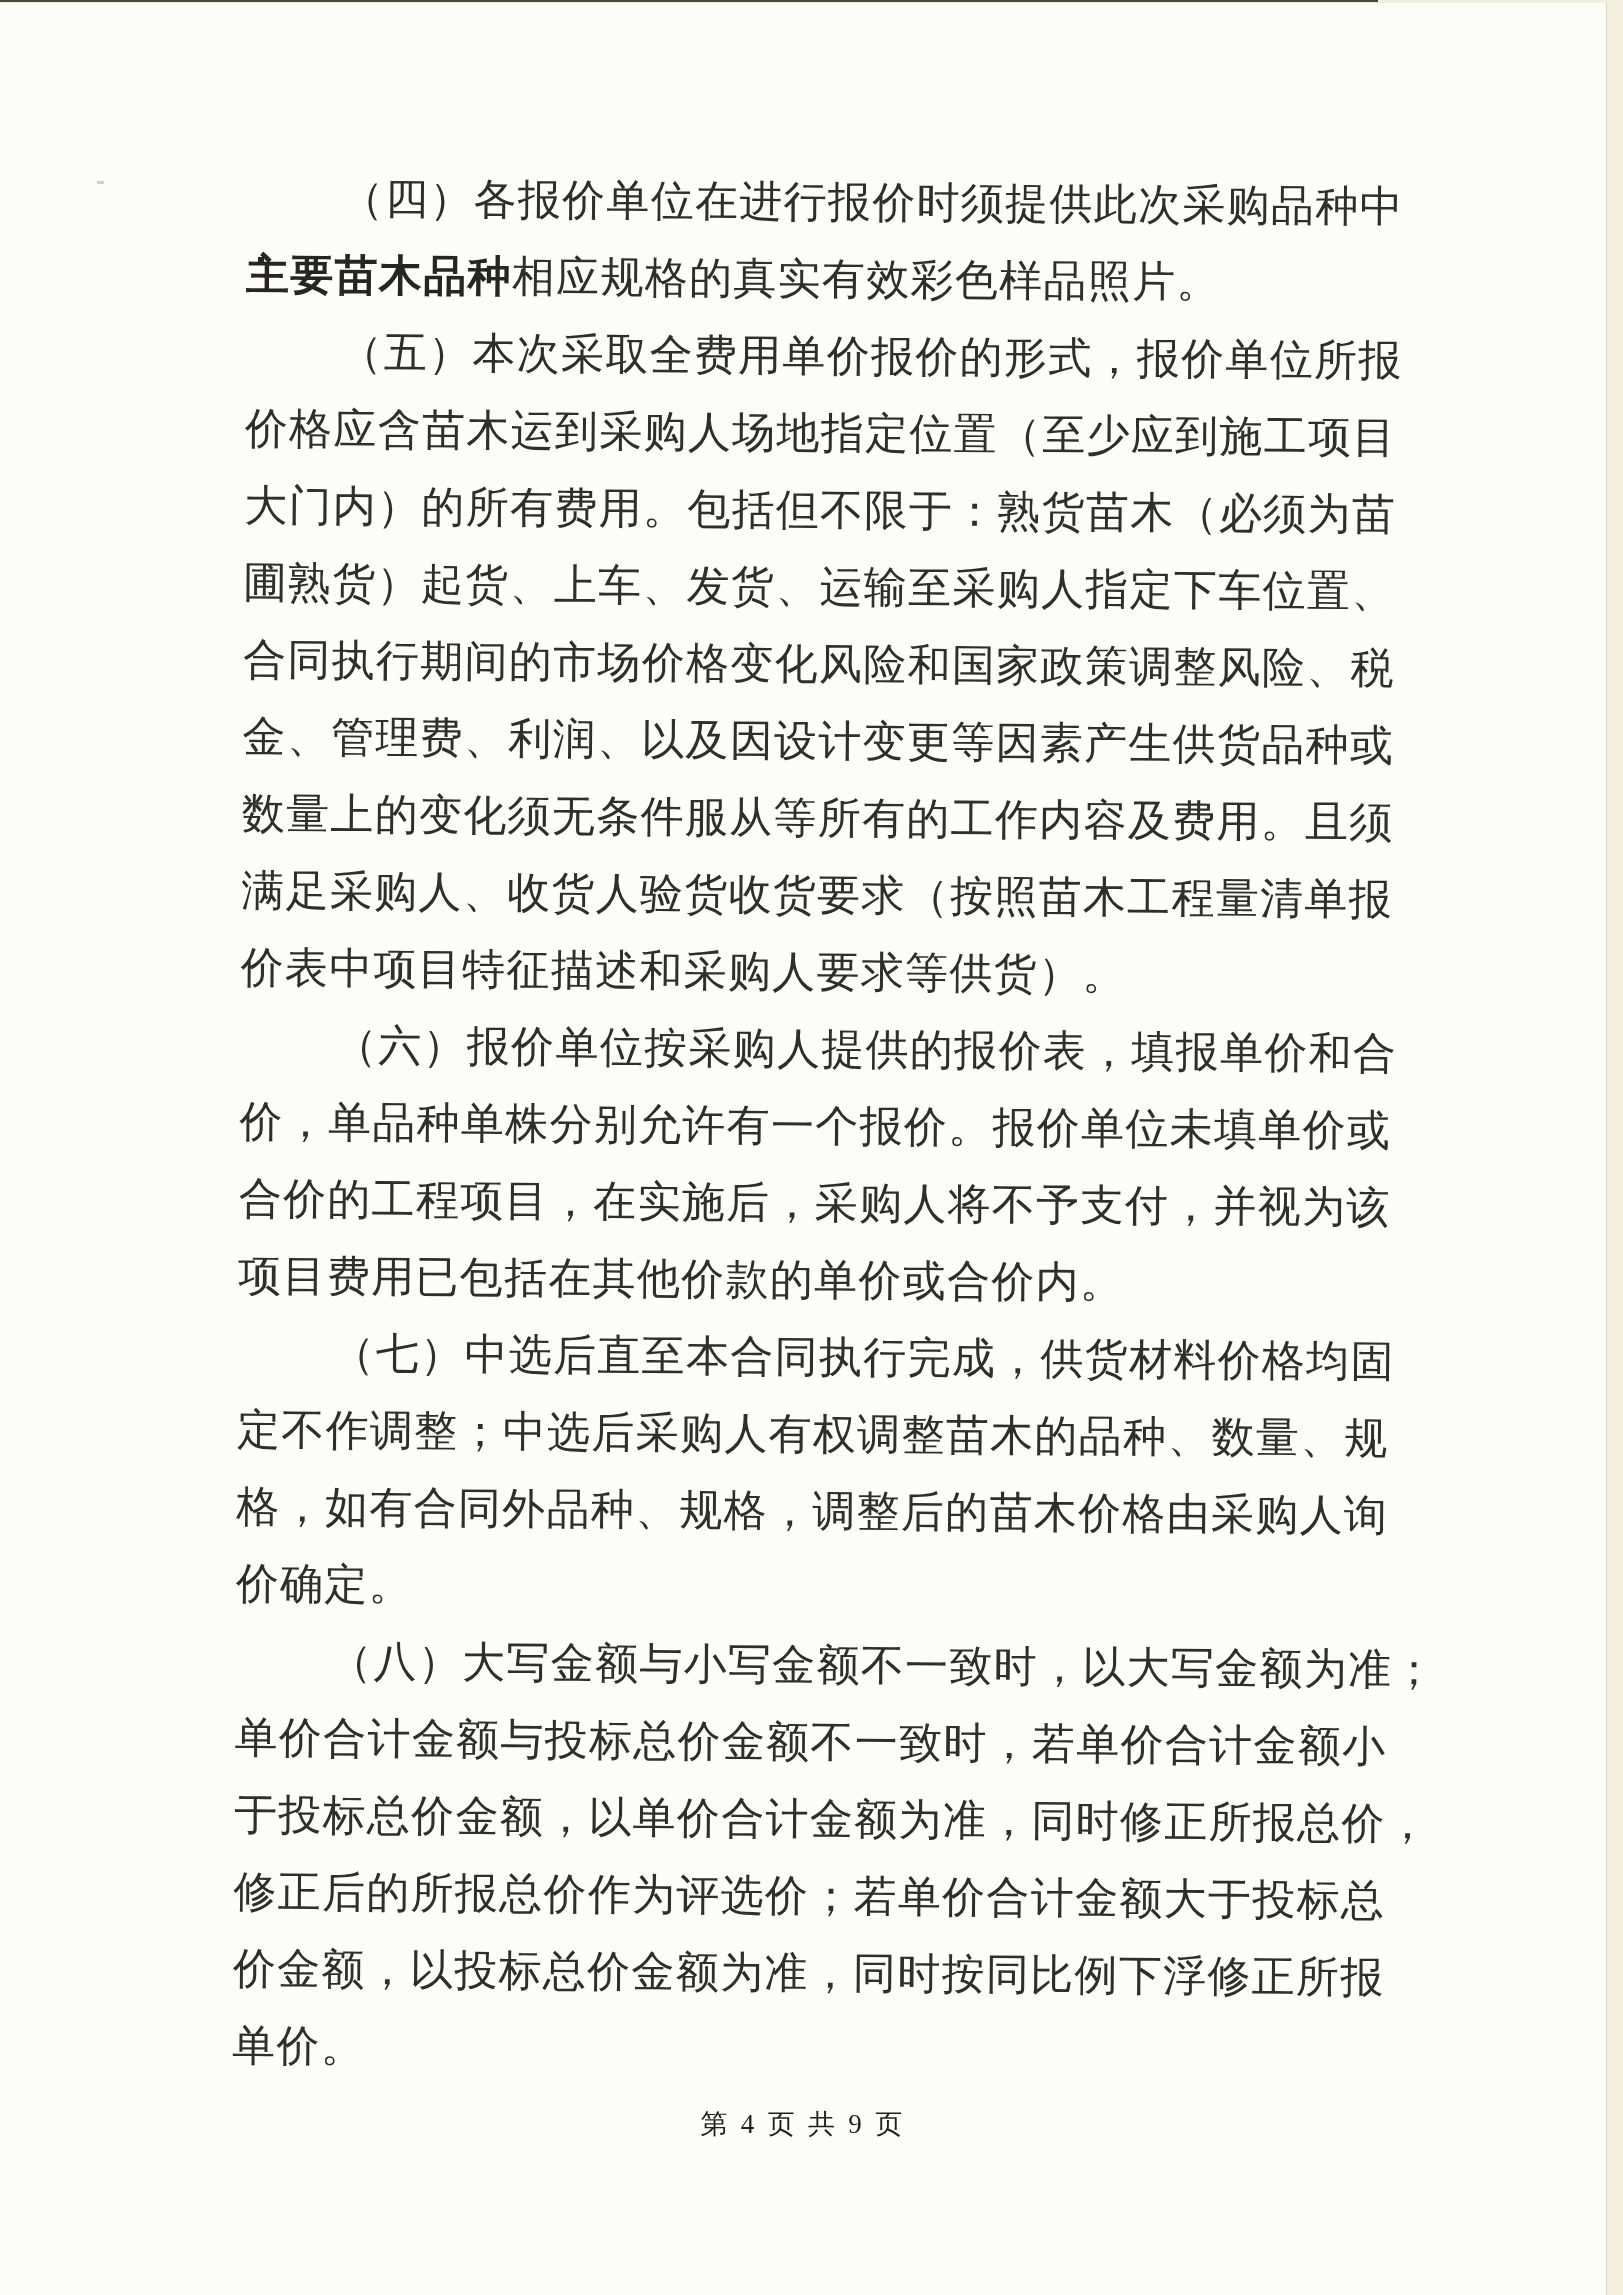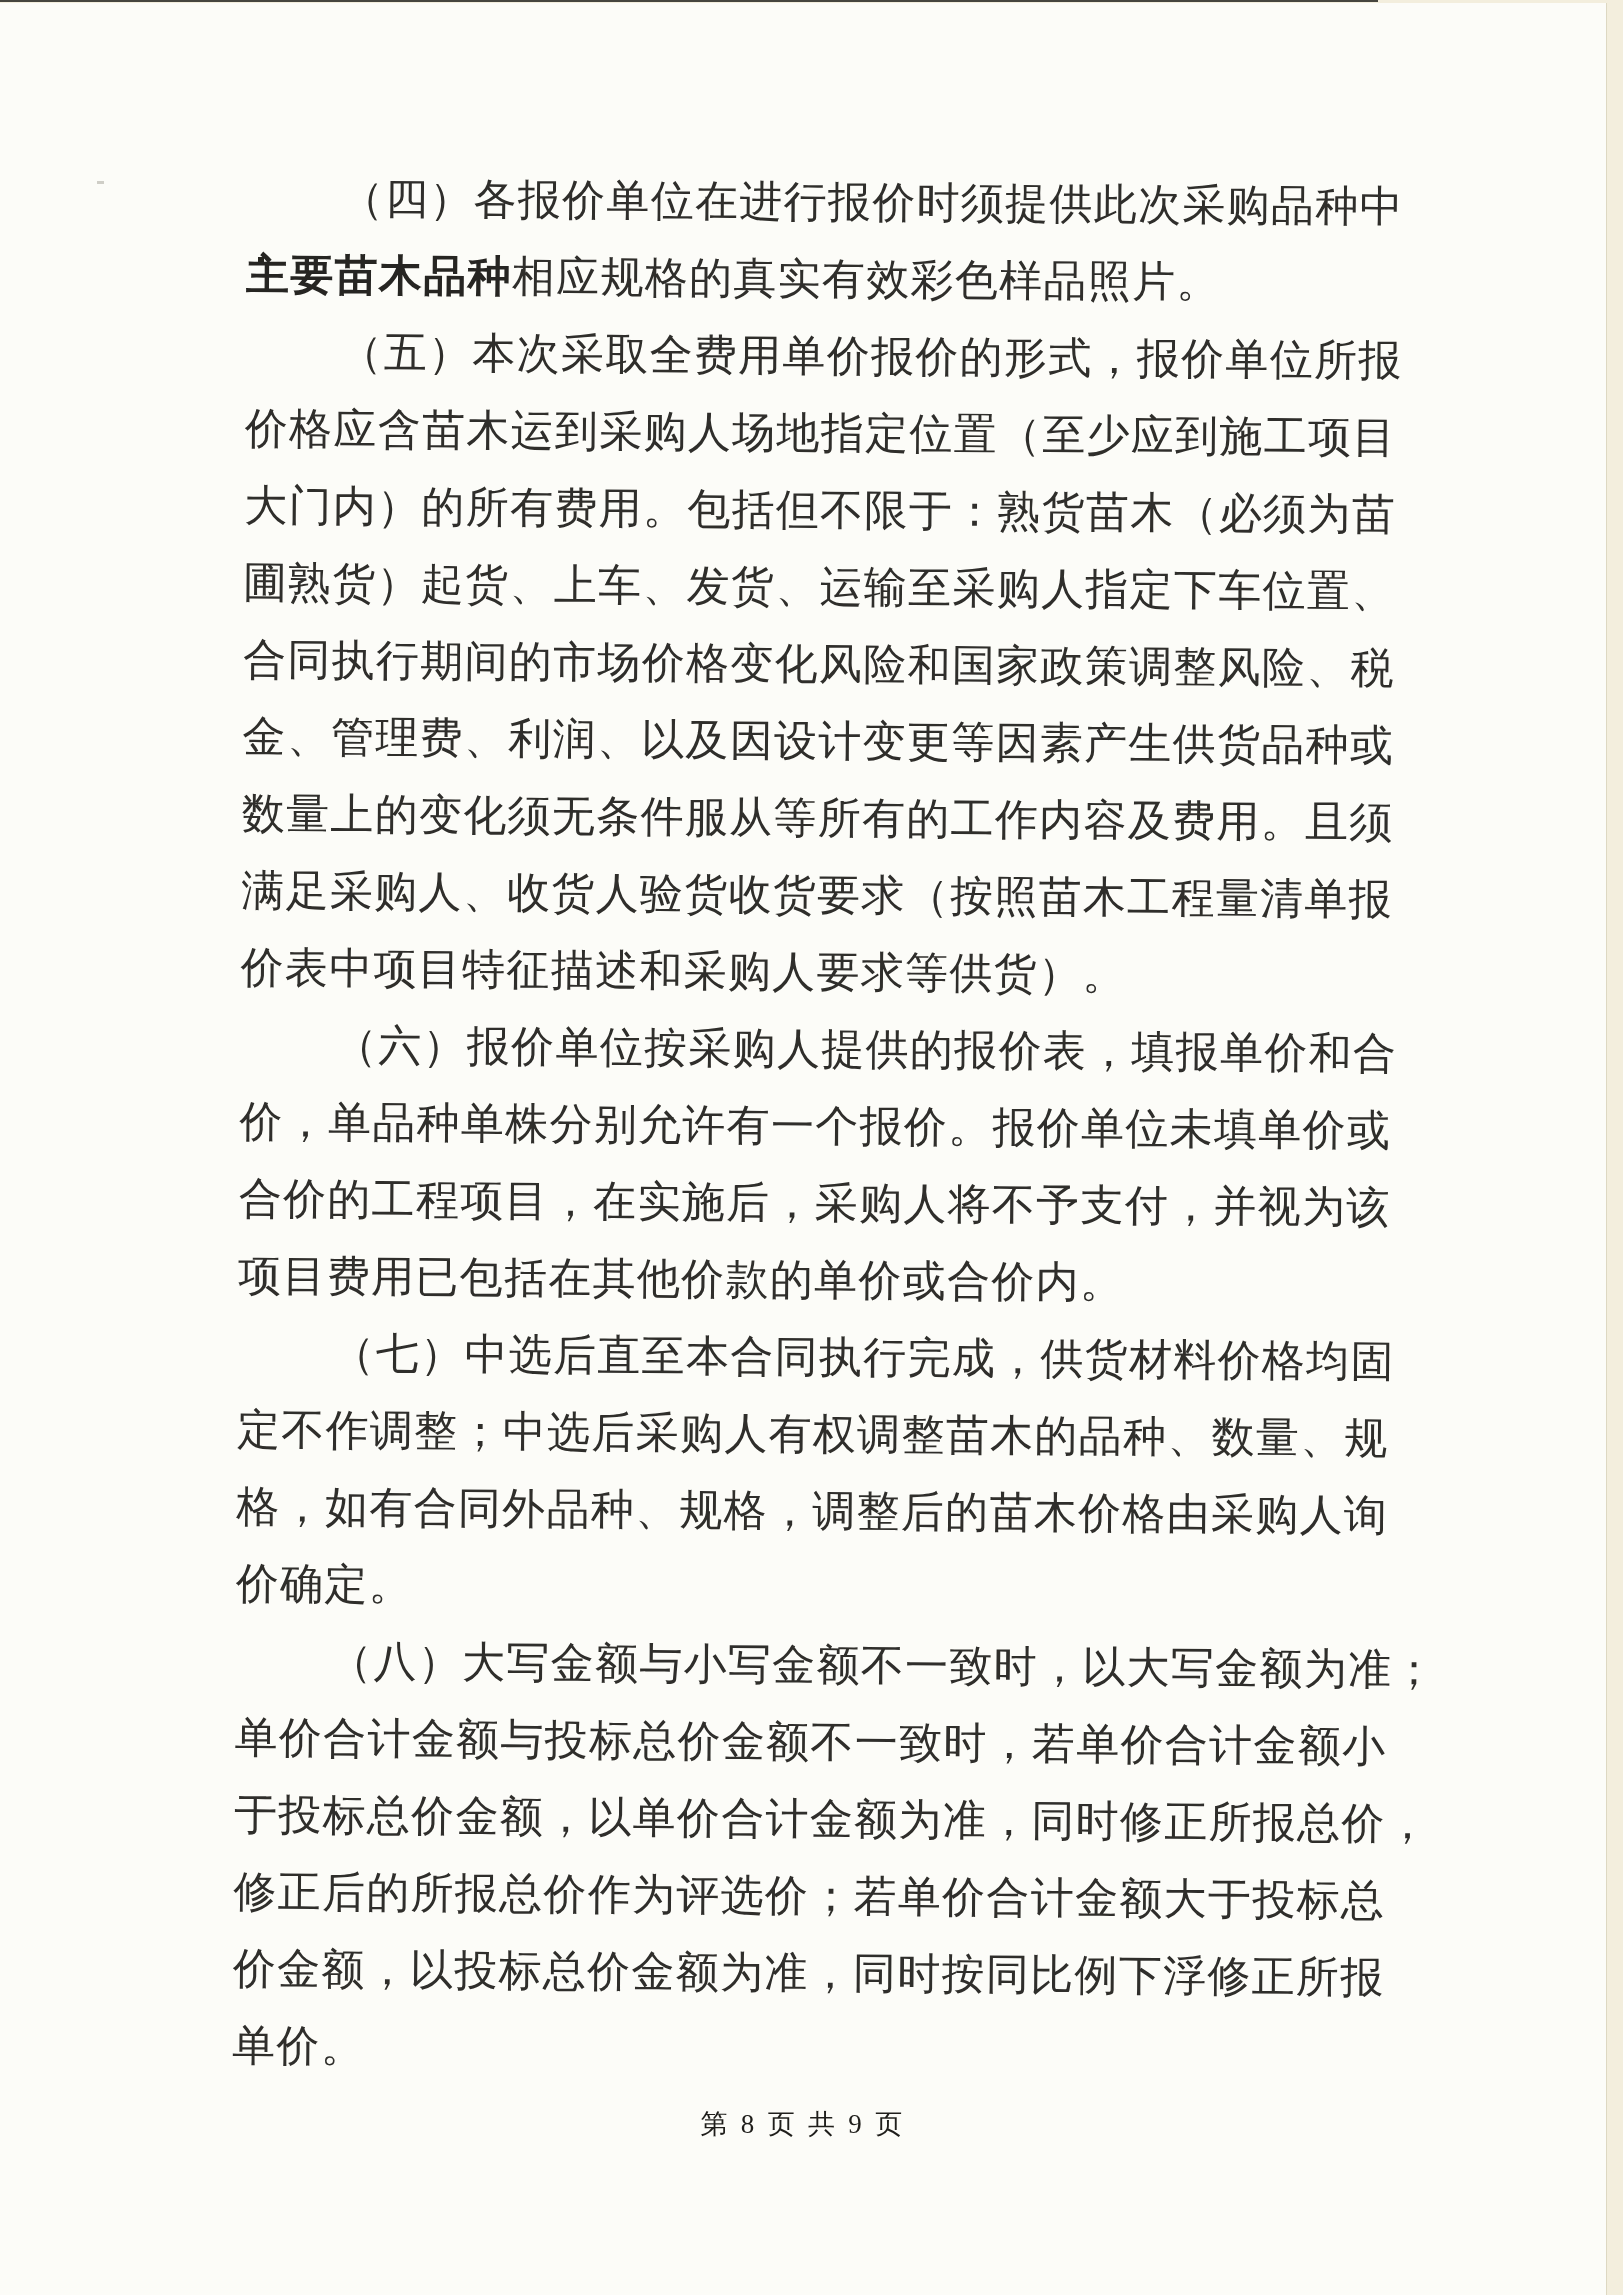--- a/index.html
+++ b/index.html
@@ -117,14 +117,14 @@
   <div class="line">格，如有合同外品种、规格，调整后的苗木价格由采购人询</div>
   <div class="line">价确定。</div>
   <div class="line indent">（八）大写金额与小写金额不一致时，以大写金额为准；</div>
   <div class="line">单价合计金额与投标总价金额不一致时，若单价合计金额小</div>
   <div class="line">于投标总价金额，以单价合计金额为准，同时修正所报总价，</div>
   <div class="line">修正后的所报总价作为评选价；若单价合计金额大于投标总</div>
   <div class="line">价金额，以投标总价金额为准，同时按同比例下浮修正所报</div>
   <div class="line">单价。</div>
 </div>
 
-<div class="footer">第 8 页 共 9 页</div>
+<div class="footer">第 4 页 共 9 页</div>
 
 
 </body></html>

